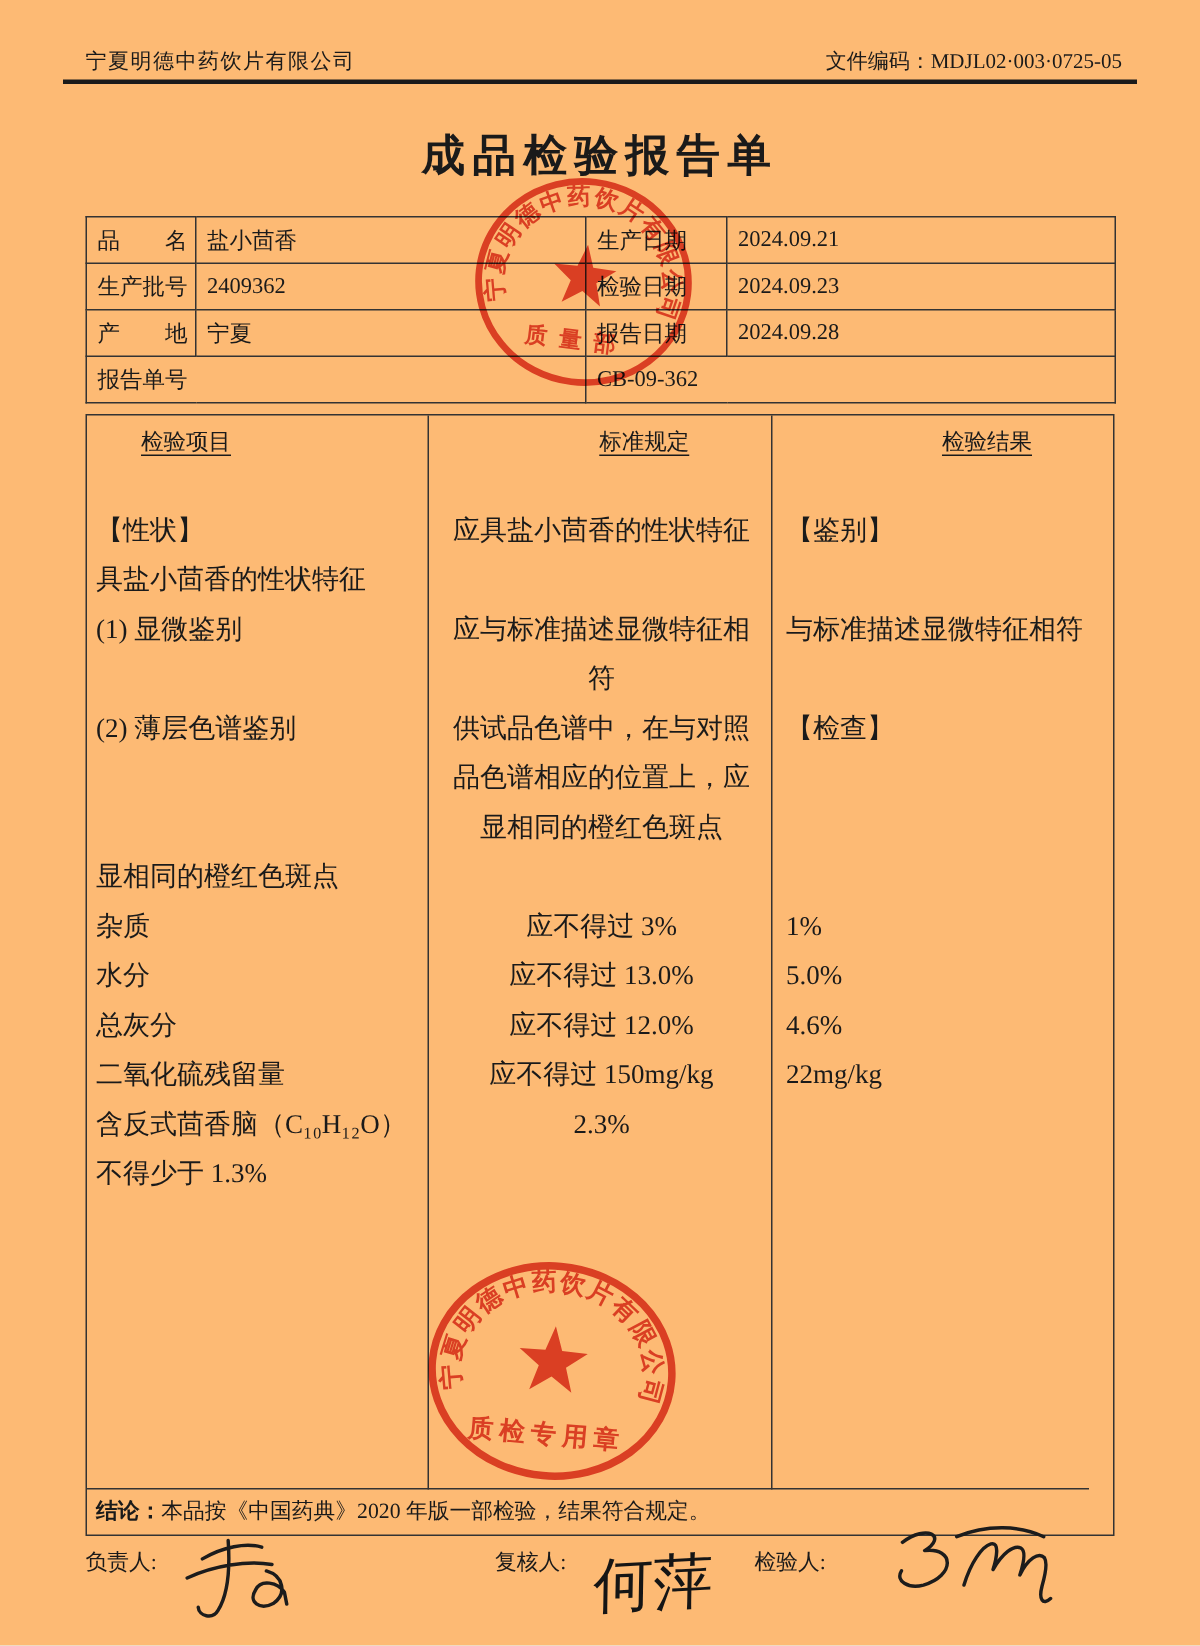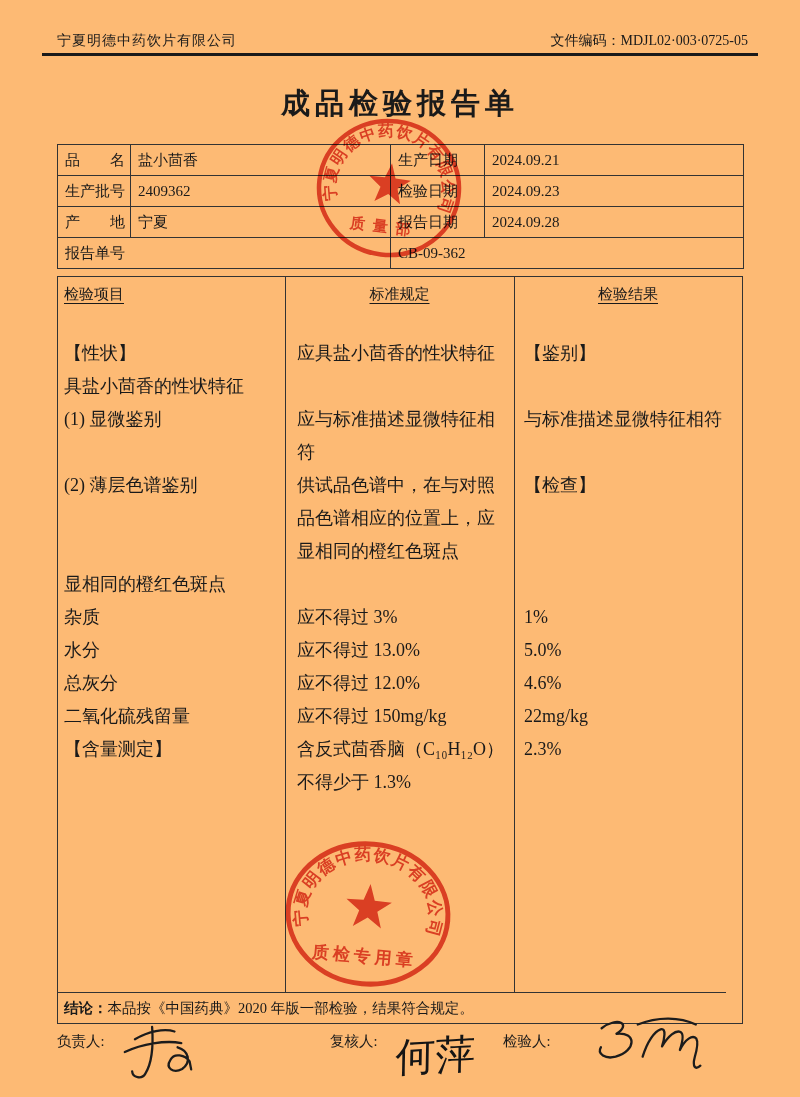--- a/index.html
+++ b/index.html
@@ -16,28 +16,28 @@
   .title{position:absolute;left:0;right:0;top:84px;text-align:center;
          font-size:29px;font-weight:bold;letter-spacing:5px;}
   
   .info-table{position:absolute;left:57px;top:144px;width:686px;border-collapse:collapse;table-layout:fixed;}
   .info-table td{border:1px solid #333;height:30px;font-size:15px;padding:0 0 0 7px;
                  white-space:nowrap;overflow:hidden;}
   
   .insp{position:absolute;left:57px;top:276px;width:684px;height:746px;border:1px solid #333;}
   .vline{position:absolute;top:0;width:1px;height:716px;background:#333;}
   .vline.v1{left:227px;} .vline.v2{left:456px;}
-  .insp-head{display:grid;grid-template-columns:227px 229px 228px;height:55px;padding-top:8px;box-sizing:border-box;}
+  .insp-head{display:grid;grid-template-columns:227px 229px 228px;height:55px;padding-top:8px;box-sizing:border-box;margin-left:30px;}
   .insp-head div{font-size:15px;text-decoration:underline;text-underline-offset:4px;}
   .ih1{padding-left:6px;} .ih2,.ih3{text-align:center;}
   .insp-body{display:grid;grid-template-columns:227px 229px 228px;height:662px;
              padding-top:5px;box-sizing:border-box;align-content:start;}
   .insp-body div{font-size:18px;line-height:33px;min-height:33px;box-sizing:border-box;}
   .insp-body div:nth-child(3n+1){padding:0 8px 0 6px;}
-  .insp-body div:nth-child(3n+2){padding:0 9px 0 12px;}
+  .insp-body div:nth-child(3n+2){padding:0 9px 0 12px;text-align:center;}
   .insp-body div:nth-child(3n){padding:0 6px 0 10px;}
   .concl{position:absolute;left:0;right:16px;bottom:0;height:30px;border-top:1px solid #333;
          line-height:30px;font-size:14.5px;padding-left:6px;background:#fff0;}
   .concl b{font-weight:bold;}
   
   .sig-label{position:absolute;top:1032px;font-size:14.5px;}
   .sig-svg{position:absolute;}
   .sig-svg path{stroke:#1c1c1c;stroke-width:2.3;fill:none;stroke-linecap:round;stroke-linejoin:round;}
   .sig-name{font-size:40px;fill:#151515;font-family:"Liberation Serif","DejaVu Serif",serif;}
   
@@ -128,21 +128,20 @@
       <div>5.0%</div>
 
       <div>总灰分</div>
       <div>应不得过 12.0%</div>
       <div>4.6%</div>
 
       <div>二氧化硫残留量</div>
       <div>应不得过 150mg/kg</div>
       <div>22mg/kg</div>
 
-      <div>【含量测定】</div>
       <div>含反式茴香脑（C₁₀H₁₂O）不得少于 1.3%</div>
       <div>2.3%</div>
     </div>
 
     <div class="concl">
       <b>结论：</b><span>本品按《中国药典》2020 年版一部检验，结果符合规定。</span>
     </div>
   </div>
 
   <div class="sig-label" style="left:57px;">负责人:</div>

